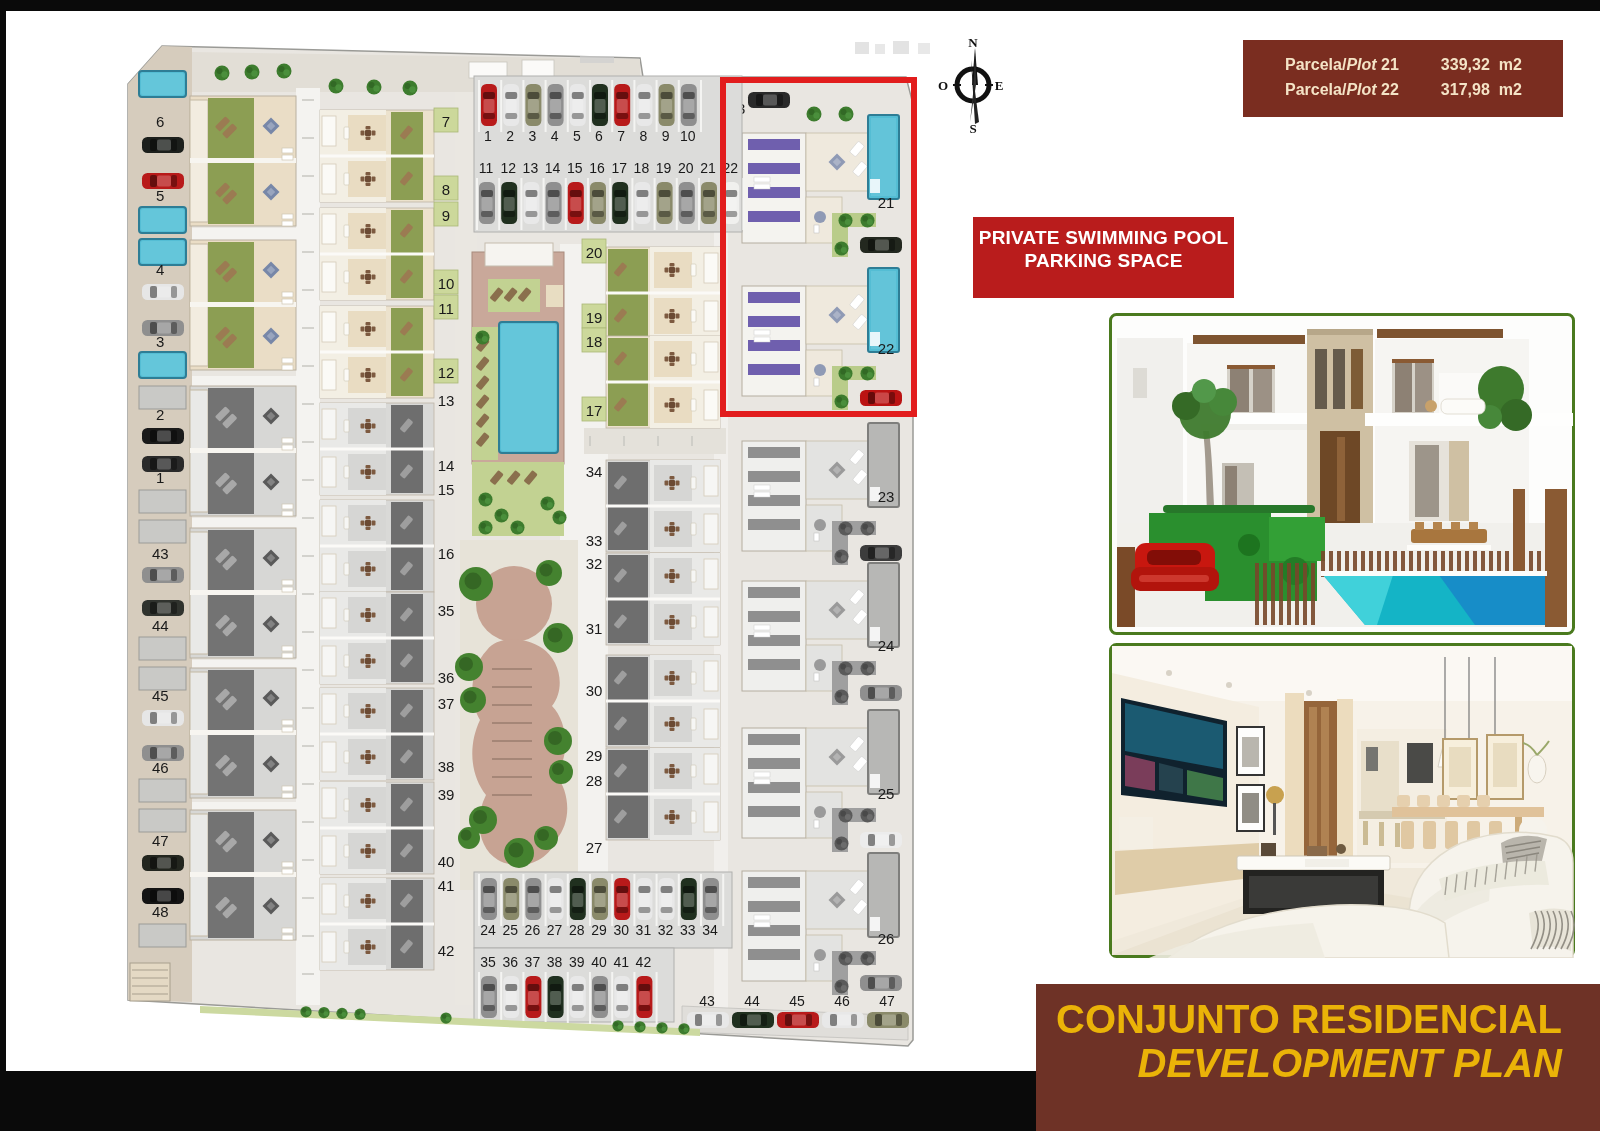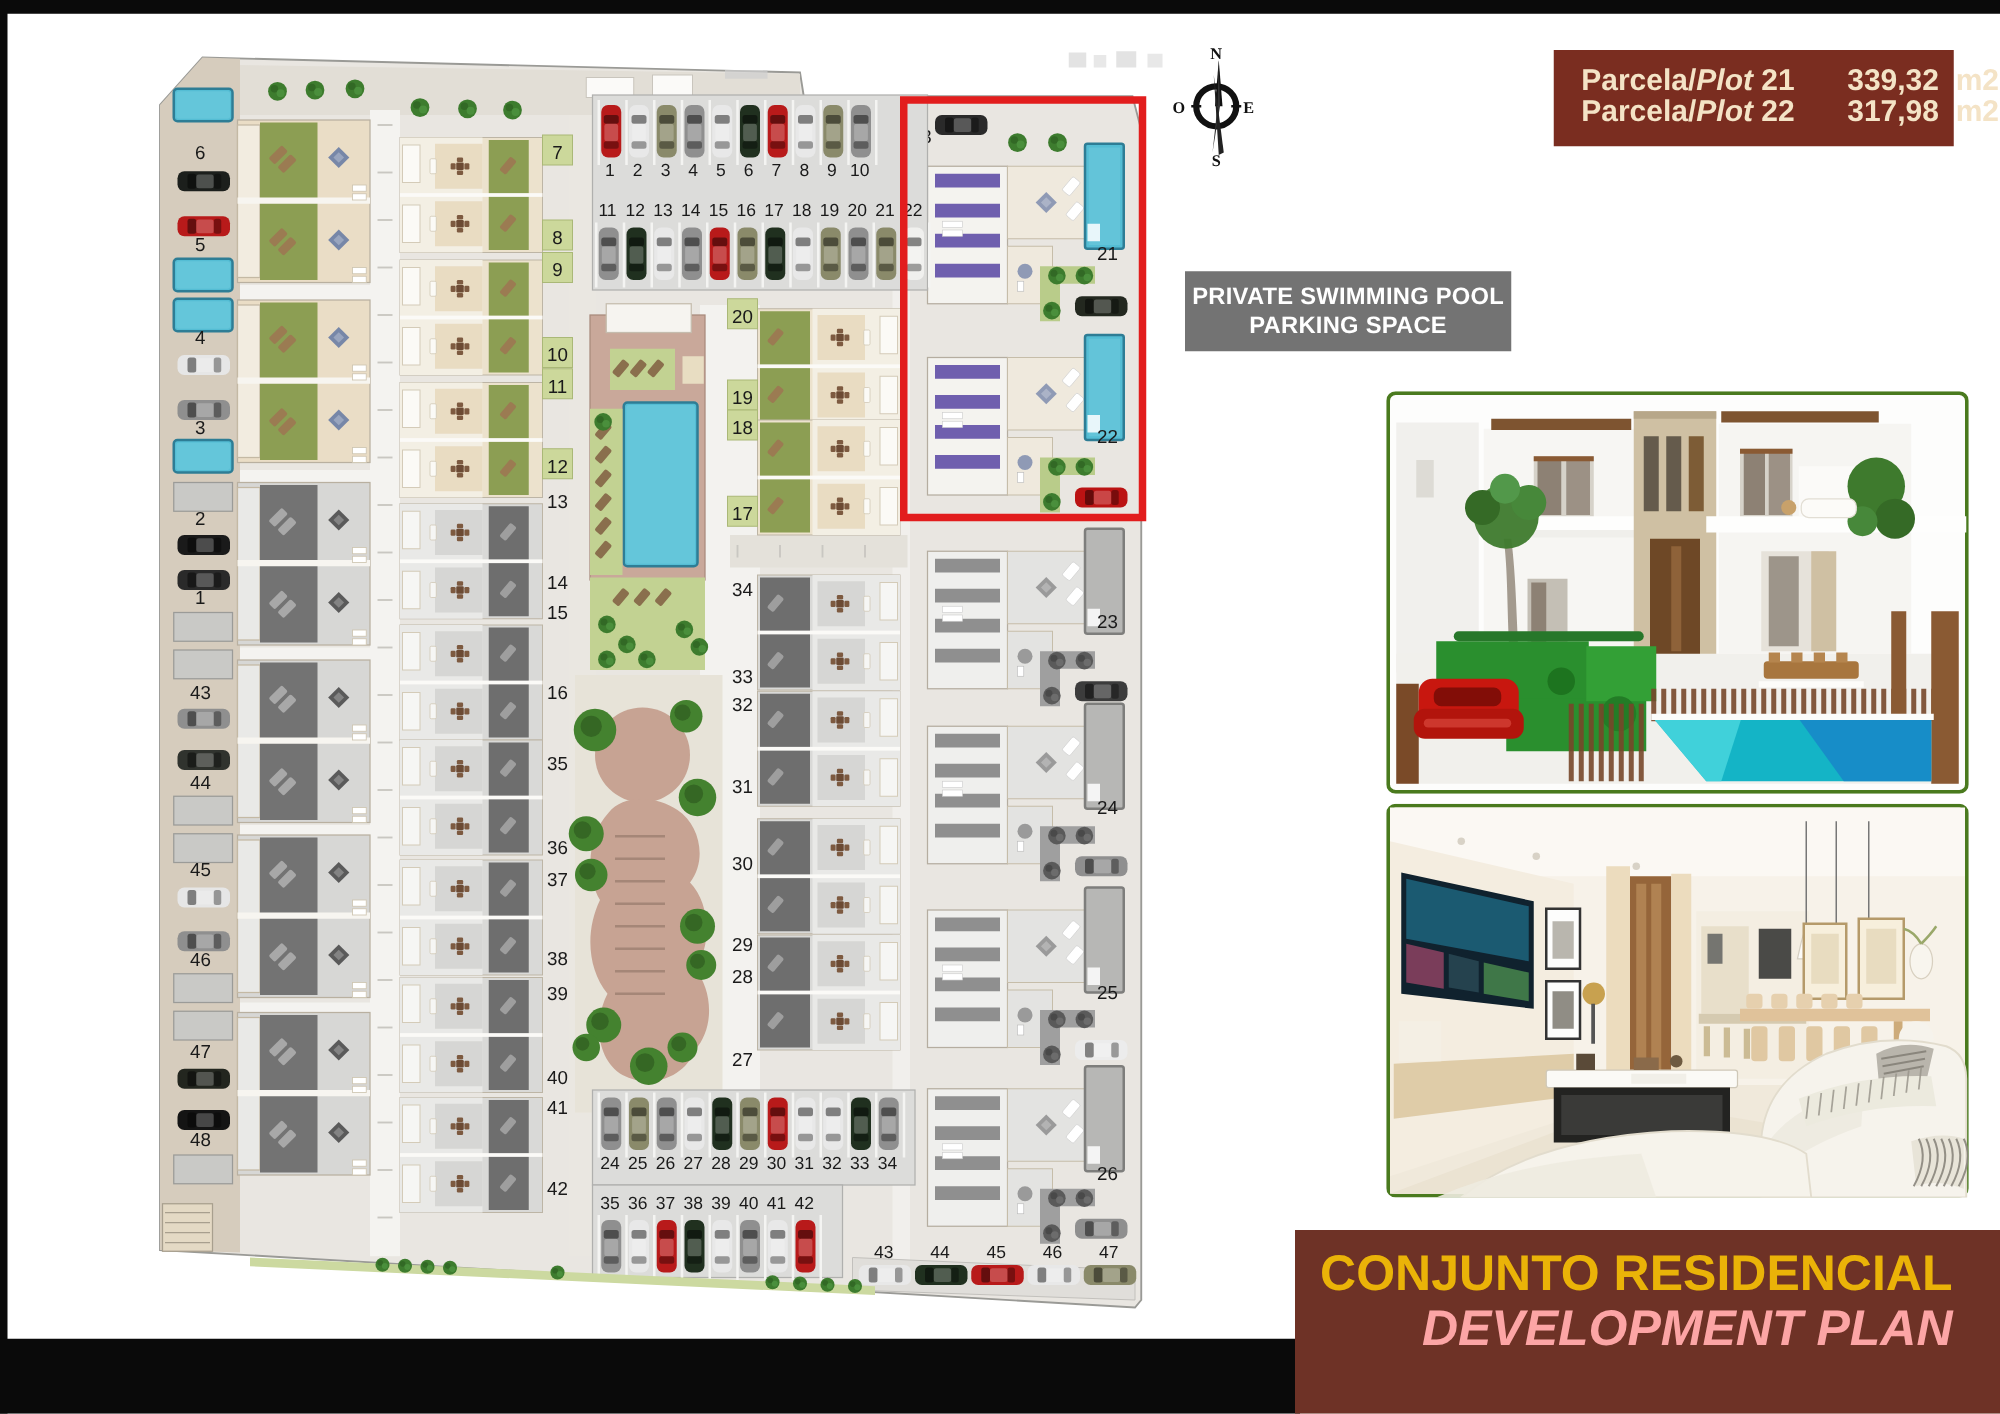--- a/index.html
+++ b/index.html
@@ -1211,27 +1211,27 @@
  <polygon points="40,18 43,55 37,55" fill="#111"></polygon>
  <polygon points="40,18 41,55 35,92 39,55" fill="#333"></polygon>
  <polygon points="36,30 44,92 40,94" fill="#222"></polygon>
  <text x="38" y="17" font-family="Liberation Serif,serif" font-size="13" font-weight="bold" fill="#111" text-anchor="middle">N</text>
  <text x="38" y="103" font-family="Liberation Serif,serif" font-size="13" font-weight="bold" fill="#111" text-anchor="middle">S</text>
  <text x="8" y="60" font-family="Liberation Serif,serif" font-size="13" font-weight="bold" fill="#111" text-anchor="middle">O</text>
  <text x="64" y="60" font-family="Liberation Serif,serif" font-size="13" font-weight="bold" fill="#111" text-anchor="middle">E</text>
 </svg>
 
 <div class="abs" style="left:1243px;top:40px;width:320px;height:77px;background:#7a2d20;color:#f4e3c6;">
-  <div style="padding:12px 0 0 22px;font-size:24px;font-weight:bold;line-height:25px;white-space:nowrap;">
+  <div style="padding:12px 0 0 22px;font-size:16px;font-weight:bold;line-height:25px;white-space:nowrap;margin-left:20px;">
     <div>Parcela/<i>Plot</i> 21<span style="display:inline-block;width:42px;"></span>339,32&nbsp; m2</div>
     <div>Parcela/<i>Plot</i> 22<span style="display:inline-block;width:42px;"></span>317,98&nbsp; m2</div>
   </div>
 </div>
 
-<div class="abs" style="left:948px;top:217px;width:261px;height:64px;background:#737373;color:#fff;text-align:center;">
+<div class="abs" style="left:973px;top:217px;width:261px;height:81px;background:#b91c1c;color:#fff;text-align:center;">
   <div style="padding-top:9px;font-size:19px;font-weight:bold;line-height:23px;letter-spacing:0.2px;">PRIVATE SWIMMING POOL<br>PARKING SPACE</div>
 </div>
 
 <svg class="abs" style="left:1109px;top:313px" width="466" height="322" viewBox="0 0 466 322">
 <rect x="1.5" y="1.5" width="463" height="319" rx="6" fill="#fdfdfc" stroke="#4a7a1e" stroke-width="3"></rect>
 
 <rect x="8" y="25" width="66" height="200" fill="#f1f0ed"></rect>
 <rect x="24" y="55" width="14" height="30" fill="#dddbd5"></rect>
 
 <rect x="78" y="30" width="132" height="186" fill="#f7f6f3"></rect>
@@ -1472,15 +1472,15 @@
 <rect x="198" y="203" width="20" height="10" fill="#8a6a4a"></rect>
 <circle cx="232" cy="206" r="5" fill="#6e5a40"></circle>
 
 <path d="M60,315 Q116,268 228,262 Q306,260 336,280 L340,315 Z" fill="#f6f3eb" stroke="#e2dccd" stroke-width="1.5"></path>
 <path d="M40,315 Q104,286 204,280 L216,315 Z" fill="#eeebe0" opacity="0.9"></path>
 </svg>
 
 <div class="abs" style="left:1036px;top:984px;width:564px;height:147px;background:#6e3226;">
   <div style="text-align:right;padding:13px 38px 0 0;">
     <div style="font-size:40px;font-weight:bold;color:#eab308;line-height:44px;letter-spacing:0px;">CONJUNTO RESIDENCIAL</div>
-    <div style="font-size:40px;font-weight:bold;font-style:italic;color:#fca5a5;line-height:44px;letter-spacing:0px;">DEVELOPMENT PLAN</div>
+    <div style="font-size:40px;font-weight:bold;font-style:italic;color:#eab308;line-height:44px;letter-spacing:0px;">DEVELOPMENT PLAN</div>
   </div>
 </div>
 
 </body></html>

